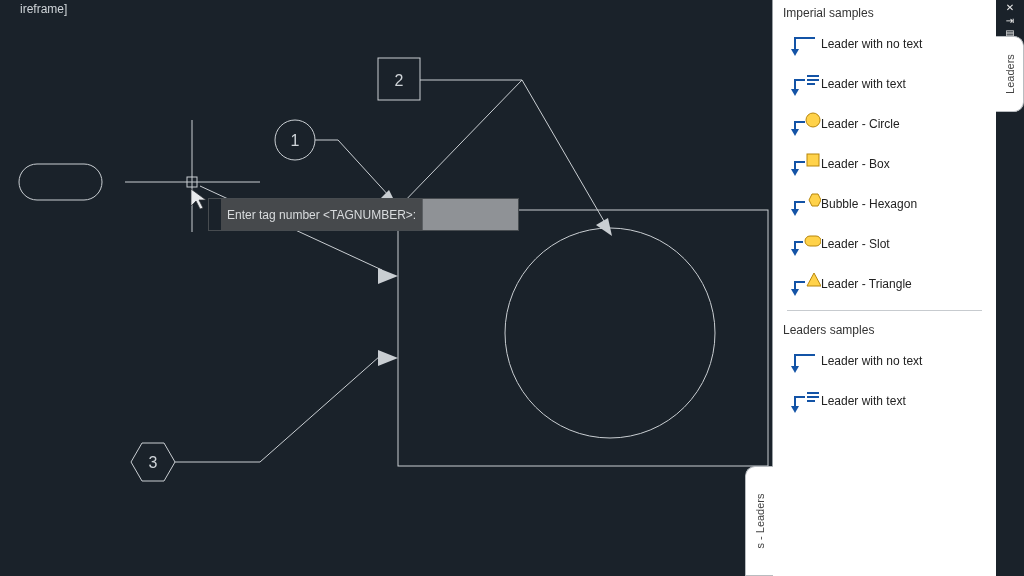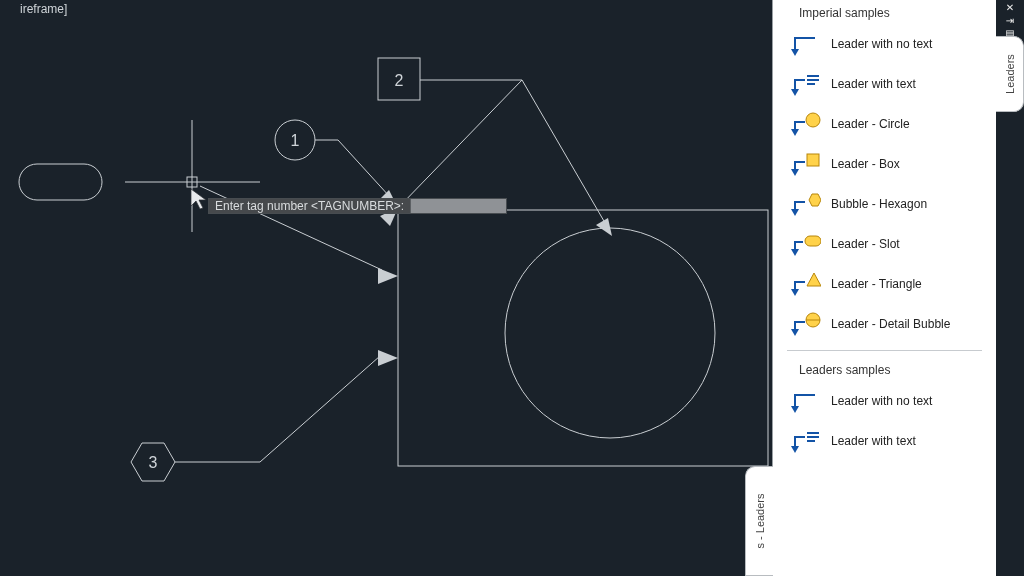--- a/index.html
+++ b/index.html
@@ -33,33 +33,33 @@
     color:#eee; font-size:10px; cursor:pointer;
   }
   .secondary-tab {
     position: absolute; bottom: 0; left: -28px; width: 28px; height: 110px;
     background: #fff; border: 1px solid #b8bcc0; border-right:none;
     border-top-left-radius: 10px;
     display:flex; align-items:center; justify-content:center;
   }
   .secondary-tab span { transform: rotate(-90deg); font-size: 11px; color:#444; white-space:nowrap; }
 
-  .group-header { font-size: 12px; color: #333; padding: 6px 10px 4px 26px; }
+  .group-header { font-size: 12px; color: #333; padding: 6px 10px 4px 10px; }
   .divider { height:1px; background:#c7cbcf; margin: 6px 14px; }
   .item {
-    display:flex; align-items:center; gap:10px; padding:6px 10px 6px 18px;
+    display:flex; align-items:center; padding:6px 10px 6px 18px;
     font-size:12px; color:#222; cursor:pointer; line-height:1.25;
   }
   .item .label { flex:1; }
   .icon-wrap { width:30px; height:28px; position:relative; flex:0 0 30px; }
 
   
   .dyn-prompt {
-    position:absolute; left:208px; top:198px; height:16px;
-    display:flex; align-items:stretch; border:1px solid #474c50;
+    position:absolute; left:208px; top:198px; height:33px;
+    display:flex; align-items:stretch; border:1px solid #474c50;padding-left:12px;
   }
   .dyn-prompt .text {
     background:#46494c; color:#d9dcde; font-size:12px; padding:3px 6px;
     display:flex; align-items:center; white-space:nowrap;
   }
   .dyn-prompt .field {
     width:96px; background:#8f9296; border-left:1px solid #5c6064;
   }
 
   svg.canvas { position:absolute; inset:0; }
@@ -220,31 +220,20 @@
     <span class="icon-wrap">
       <svg width="30" height="28">
           <path d="M4 22 L4 12 L14 12" stroke="#1353a6" stroke-width="2" fill="none"></path>
           <polygon points="4,26 0,19 8,19" fill="#1353a6"></polygon>
           <polygon points="23,3 30,16 16,16" fill="#ffd24a" stroke="#b8860b"></polygon>
         </svg>
     </span>
     <span class="label">Leader - Triangle</span>
   </div>
 
-  <div class="item">
-    <span class="icon-wrap">
-      <svg width="30" height="28">
-          <path d="M4 22 L4 12 L14 12" stroke="#1353a6" stroke-width="2" fill="none"></path>
-          <polygon points="4,26 0,19 8,19" fill="#1353a6"></polygon>
-          <circle cx="22" cy="10" r="7" fill="#ffd24a" stroke="#b8860b"></circle>
-          <line x1="15" y1="10" x2="29" y2="10" stroke="#b8860b"></line>
-        </svg>
-    </span>
-    <span class="label">Leader - Detail Bubble</span>
-  </div>
 
   <div class="divider"></div>
   <div class="group-header">Leaders samples</div>
 
   <div class="item">
     <span class="icon-wrap">
       <svg width="30" height="28">
           <path d="M4 22 L4 8 L24 8" stroke="#1353a6" stroke-width="2" fill="none"></path>
           <polygon points="4,26 0,19 8,19" fill="#1353a6"></polygon>
         </svg>

